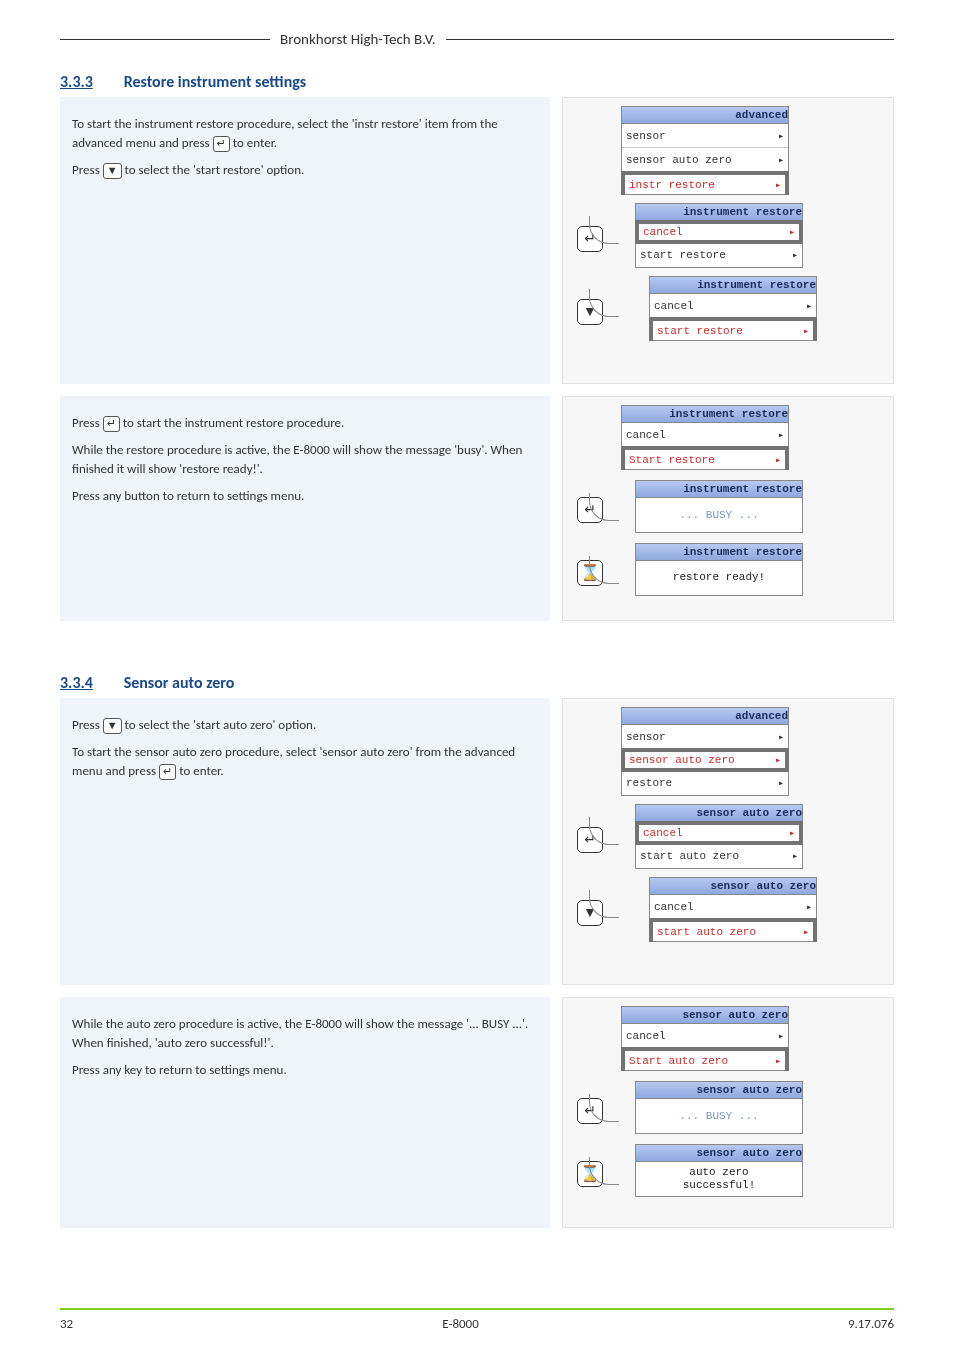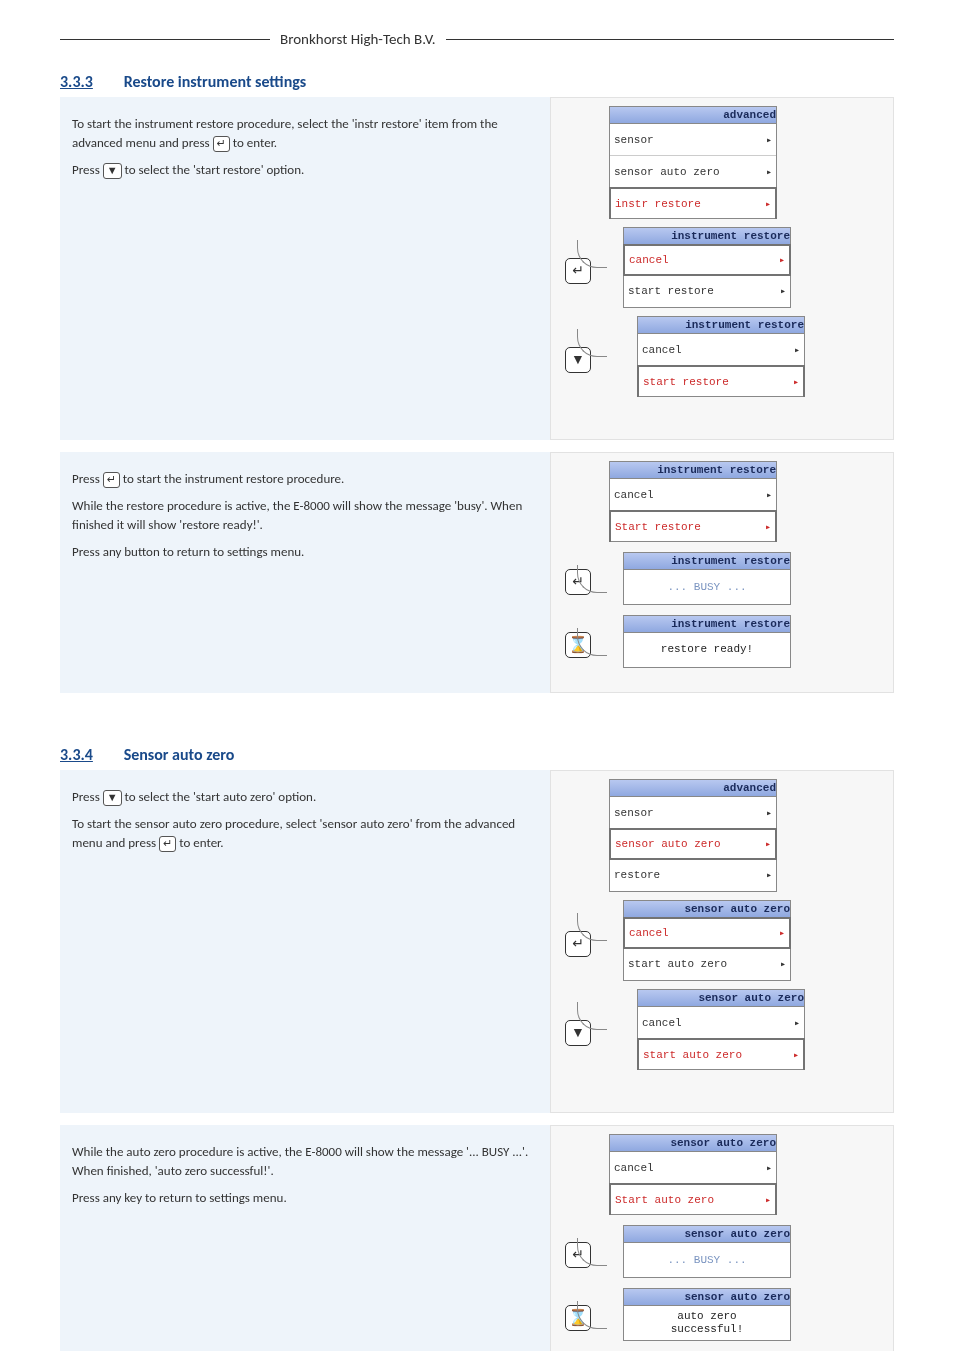--- a/index.html
+++ b/index.html
@@ -26,20 +26,21 @@
   .section-heading {
     font-size: 16px;
     font-weight: bold;
     color: #1a4a8a;
     margin: 10px 0 6px 0;
   }
   .section-num { display: inline-block; width: 60px; text-decoration: underline; }
   .panel-row {
     display: flex;
     align-items: stretch;
+    gap: 12px;
     margin-bottom: 12px;
   }
   .panel-left {
     flex: 0 0 490px;
     background: #eef4fa;
     padding: 10px 12px;
     font-size: 13px;
     line-height: 1.45;
     color: #333;
   }
@@ -78,26 +79,26 @@
     color: #1a2a5a;
     text-align: right;
     font-weight: bold;
     padding: 2px 0;
     border-bottom: 1px solid #888;
   }
   .lcd-row {
     display: flex;
     align-items: center;
     border-bottom: 1px solid #ccc;
-    height: 32px;
+    height: 24px;
     padding: 0 4px;
   }
   .lcd-row:last-child { border-bottom: none; }
   .lcd-row-hl {
-    border: 2px solid #737373;
+    border: 4px solid #737373;
     margin: -1px;
     font-family: Liberation Mono, monospace;
   }
   .lcd-row-hl .lcd-arrow, .lcd-row-hl .lcd-label { color: #cc2a2a; }
   .lcd-label { flex: 1; white-space: nowrap; overflow: hidden; }
   .lcd-arrow { font-size: 10px; color: #333; }
   .lcd-body-center {
     text-align: center;
     padding: 8px 4px;
     color: #7a94c0;

